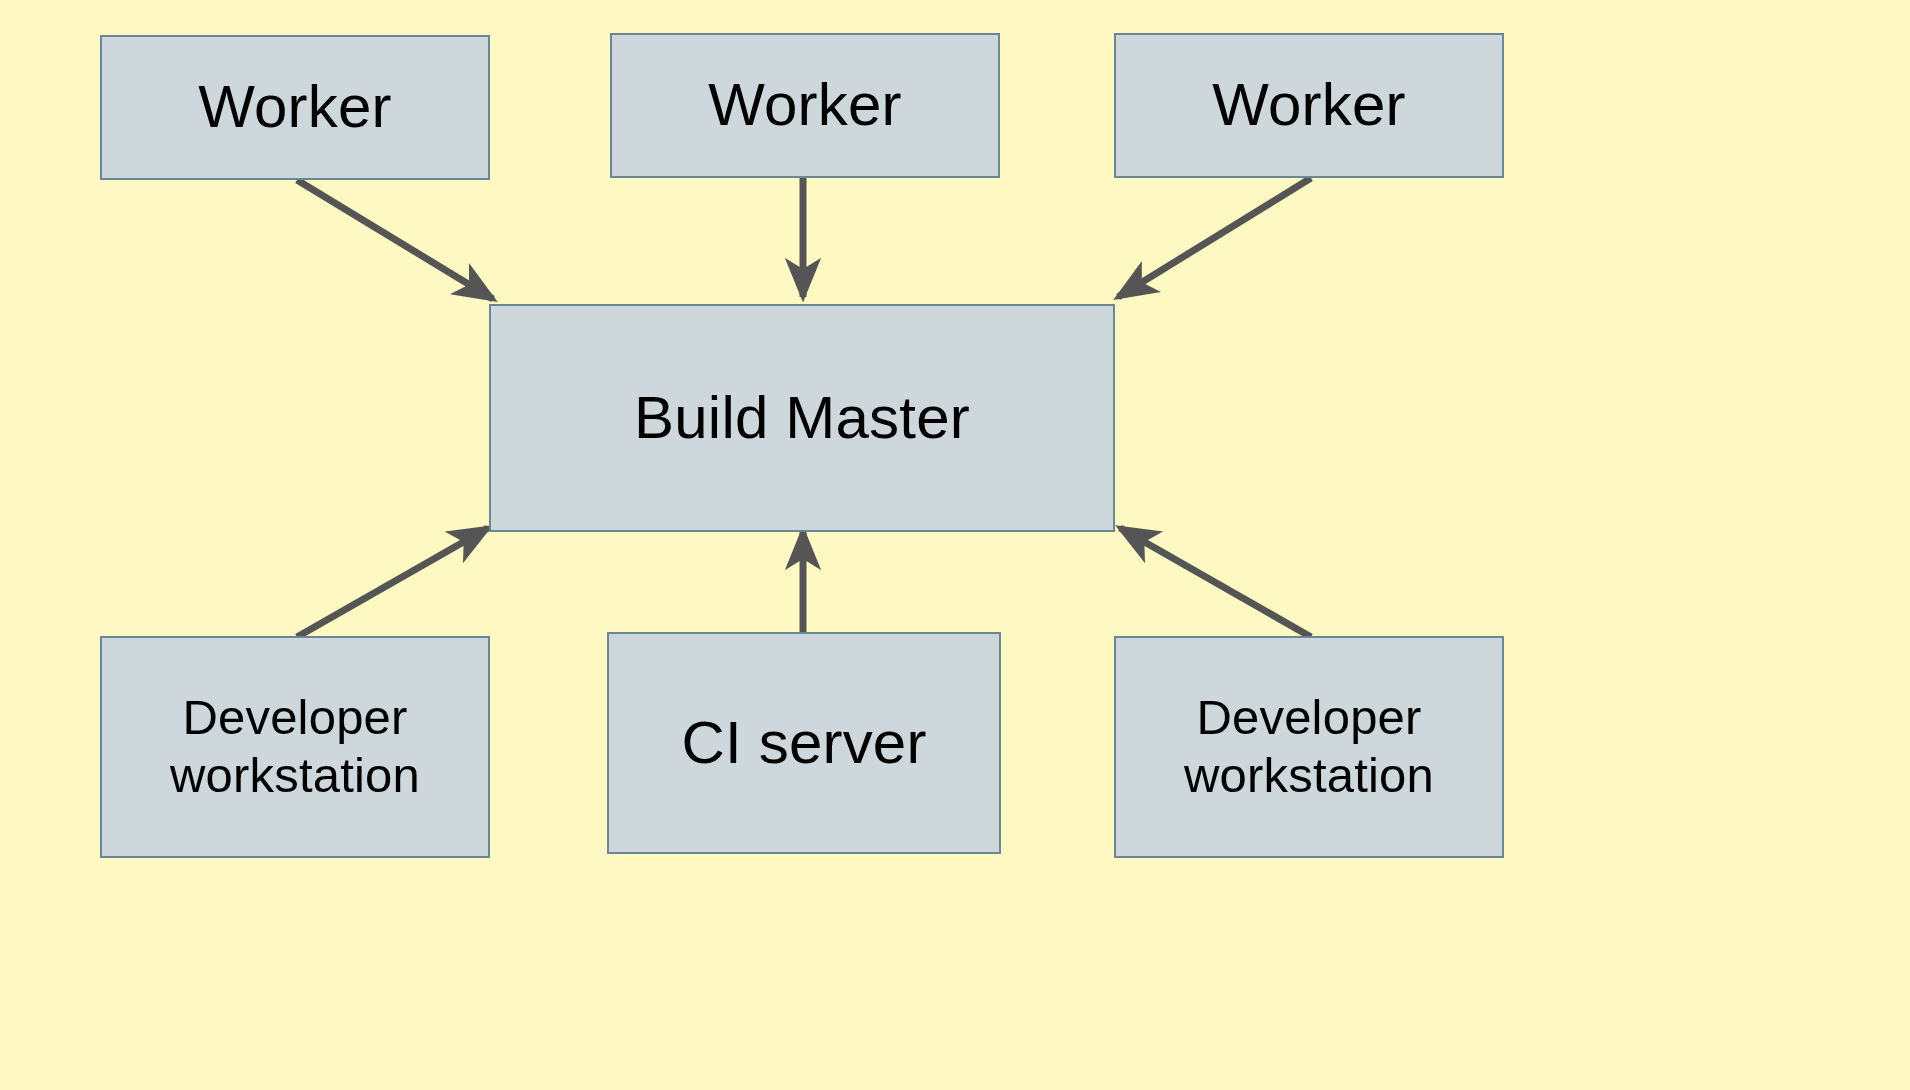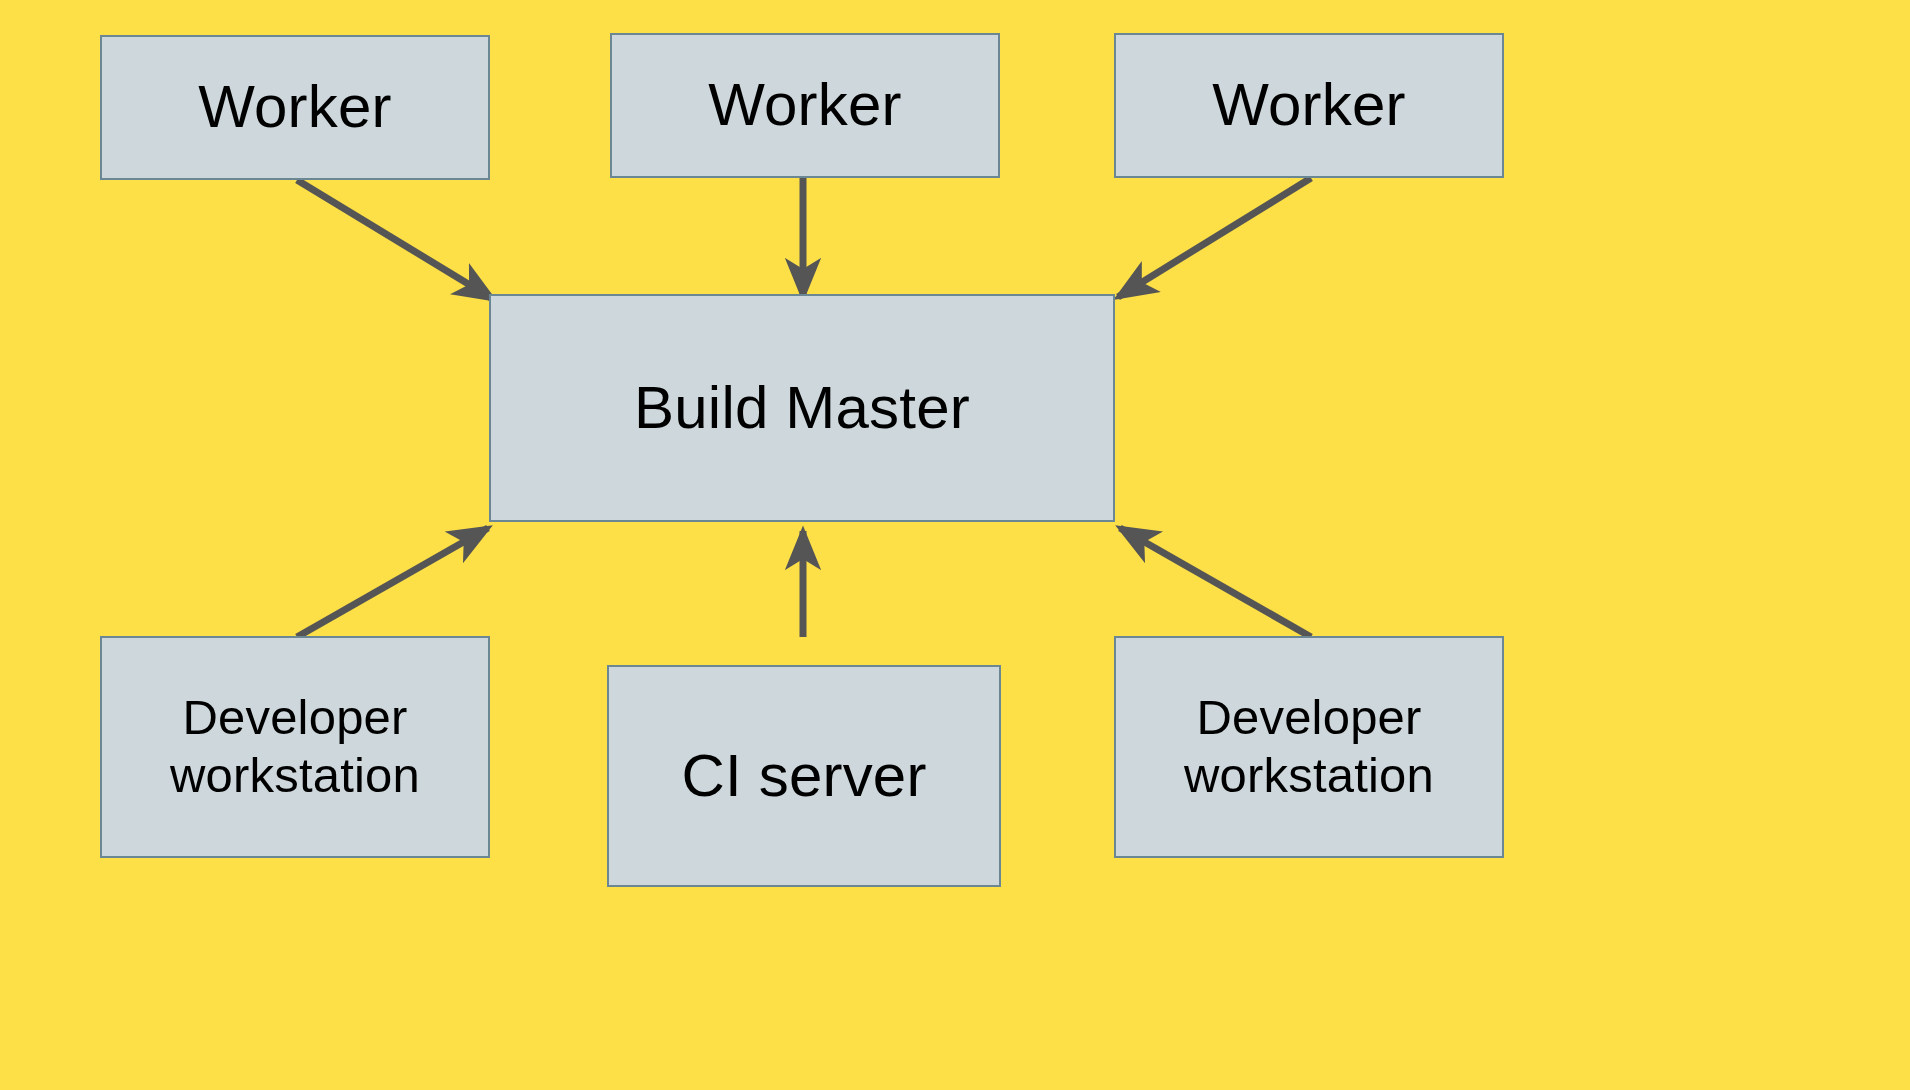--- a/index.html
+++ b/index.html
@@ -7,21 +7,21 @@
     padding: 0;
     background: #ffffff;
   }
   body {
     font-family: "Liberation Sans", sans-serif;
   }
   #canvas {
     position: relative;
     width: 1910px;
     height: 1090px;
-    background: #fde047;
+    background: #fef9c3;
     overflow: hidden;
   }
   #edges-layer {
     position: absolute;
     left: 0;
     top: 0;
     width: 1910px;
     height: 1090px;
     pointer-events: none;
   }
@@ -69,28 +69,28 @@
   <div id="nodes-layer">
       <div class="node" style="left: 100px; top: 35px; width: 390px; height: 145px; background: rgb(206, 216, 220); border-color: rgb(108, 135, 148);">
         <div class="node-label label-lg" style="color: rgb(0, 0, 0);">Worker</div>
       </div>
       <div class="node" style="left: 610px; top: 33px; width: 390px; height: 145px; background: rgb(206, 216, 220); border-color: rgb(108, 135, 148);">
         <div class="node-label label-lg" style="color: rgb(0, 0, 0);">Worker</div>
       </div>
       <div class="node" style="left: 1114px; top: 33px; width: 390px; height: 145px; background: rgb(206, 216, 220); border-color: rgb(108, 135, 148);">
         <div class="node-label label-lg" style="color: rgb(0, 0, 0);">Worker</div>
       </div>
-      <div class="node" style="left: 489px; top: 294px; width: 626px; height: 228px; background: rgb(206, 216, 220); border-color: rgb(108, 135, 148);">
+      <div class="node" style="left: 489px; top: 304px; width: 626px; height: 228px; background: rgb(206, 216, 220); border-color: rgb(108, 135, 148);">
         <div class="node-label label-lg" style="color: rgb(0, 0, 0);">Build Master</div>
       </div>
       <div class="node" style="left: 100px; top: 636px; width: 390px; height: 222px; background: rgb(206, 216, 220); border-color: rgb(108, 135, 148);">
         <div class="node-label label-md" style="color: rgb(0, 0, 0);">Developer
 workstation</div>
       </div>
-      <div class="node" style="left: 607px; top: 665px; width: 394px; height: 222px; background: rgb(206, 216, 220); border-color: rgb(108, 135, 148);">
+      <div class="node" style="left: 607px; top: 632px; width: 394px; height: 222px; background: rgb(206, 216, 220); border-color: rgb(108, 135, 148);">
         <div class="node-label label-lg" style="color: rgb(0, 0, 0);">CI server</div>
       </div>
       <div class="node" style="left: 1114px; top: 636px; width: 390px; height: 222px; background: rgb(206, 216, 220); border-color: rgb(108, 135, 148);">
         <div class="node-label label-md" style="color: rgb(0, 0, 0);">Developer
 workstation</div>
       </div>
     </div>
 
 </div>
 

